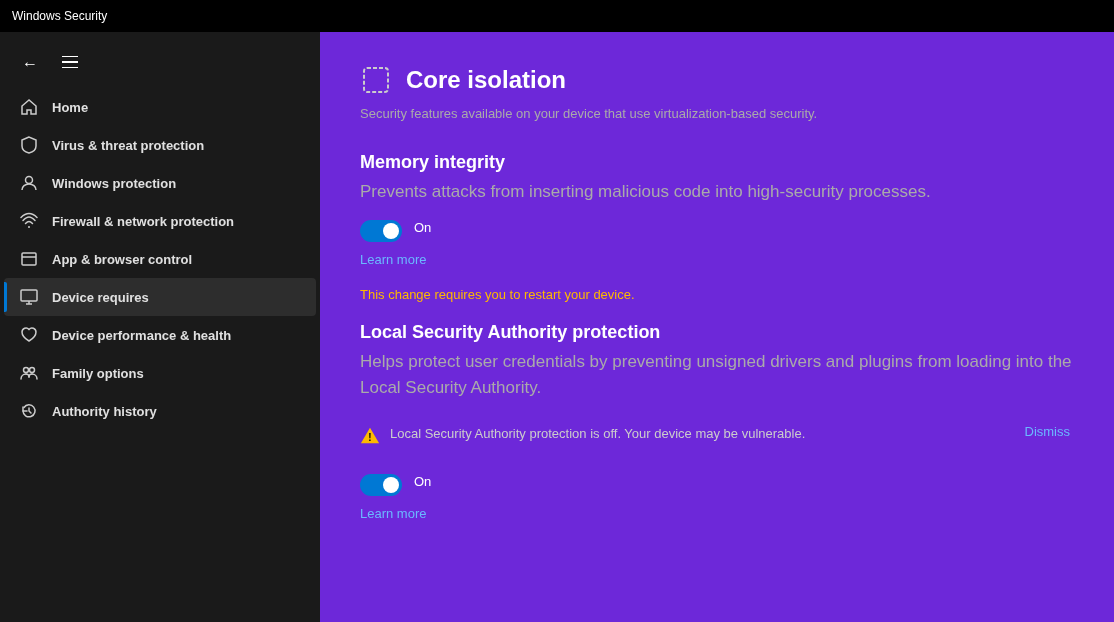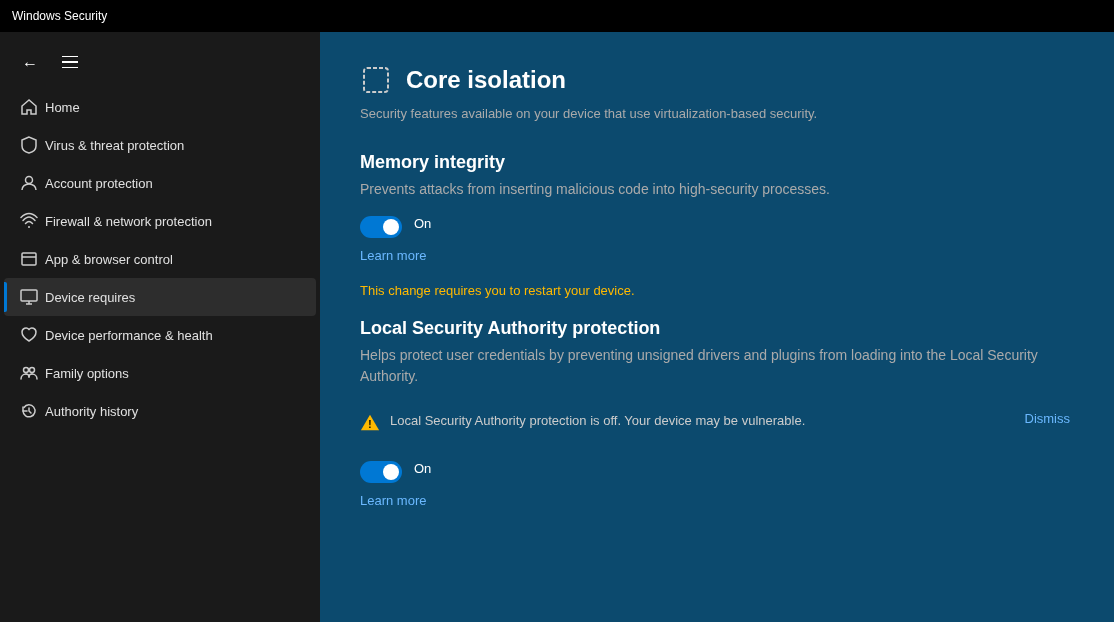--- a/index.html
+++ b/index.html
@@ -86,27 +86,28 @@
       display: block;
       width: 16px;
       height: 1.5px;
       background: #ffffff;
     }
 
     .sidebar-item {
       display: flex;
       align-items: center;
       padding: 10px 16px;
-      gap: 7px;
+      gap: 14px;
       cursor: pointer;
       border-radius: 4px;
       margin: 0 4px;
       font-size: 13px;
       color: #e0e0e0;
       position: relative;
+      font-weight: bold;
     }
     .sidebar-item.active {
       background: #2d2d2d;
     }
     .sidebar-item.active::before {
       content: '';
       position: absolute;
       left: 0;
       top: 4px;
       bottom: 4px;
@@ -122,21 +123,21 @@
       display: flex;
       align-items: center;
       justify-content: center;
       font-size: 16px;
       color: #cccccc;
     }
 
     
     .content-area {
       flex: 1;
-      background: #0c4a6e;
+      background: #6d28d9;
       overflow-y: auto;
       padding: 32px 40px;
     }
 
     .page-header {
       display: flex;
       align-items: center;
       gap: 14px;
       margin-bottom: 8px;
     }
@@ -164,21 +165,21 @@
     }
 
     .section-title {
       font-size: 18px;
       font-weight: 600;
       color: #ffffff;
       margin-bottom: 6px;
     }
 
     .section-desc {
-      font-size: 14px;
+      font-size: 17px;
       color: #aaaaaa;
       margin-bottom: 16px;
       line-height: 1.5;
     }
 
     .toggle-row {
       display: flex;
       align-items: flex-start;
       gap: 12px;
       margin-bottom: 8px;
@@ -303,21 +304,21 @@
       <span>Virus &amp; threat protection</span>
     </div>
 
     <div class="sidebar-item">
       <span class="sidebar-icon">
         <svg width="18" height="18" viewBox="0 0 18 18" fill="none">
           <circle cx="9" cy="6" r="3.5" stroke="#cccccc" stroke-width="1.5" fill="none"></circle>
           <path d="M2 16c0-3.5 3.1-6 7-6s7 2.5 7 6" stroke="#cccccc" stroke-width="1.5" fill="none"></path>
         </svg>
       </span>
-      <span>Account protection</span>
+      <span>Windows protection</span>
     </div>
 
     <div class="sidebar-item">
       <span class="sidebar-icon">
         <svg width="18" height="18" viewBox="0 0 18 18" fill="none">
           <path d="M9 14a1 1 0 1 0 0 2 1 1 0 0 0 0-2z" fill="#cccccc"></path>
           <path d="M5.5 11.5C6.8 10.2 7.9 9.5 9 9.5s2.2.7 3.5 2" stroke="#cccccc" stroke-width="1.5" fill="none" stroke-linecap="round"></path>
           <path d="M3 8.5C5.2 6.3 7 5 9 5s3.8 1.3 6 3.5" stroke="#cccccc" stroke-width="1.5" fill="none" stroke-linecap="round"></path>
           <path d="M1 5.5C3.5 3 6 1.5 9 1.5S14.5 3 17 5.5" stroke="#cccccc" stroke-width="1.5" fill="none" stroke-linecap="round"></path>
         </svg>

